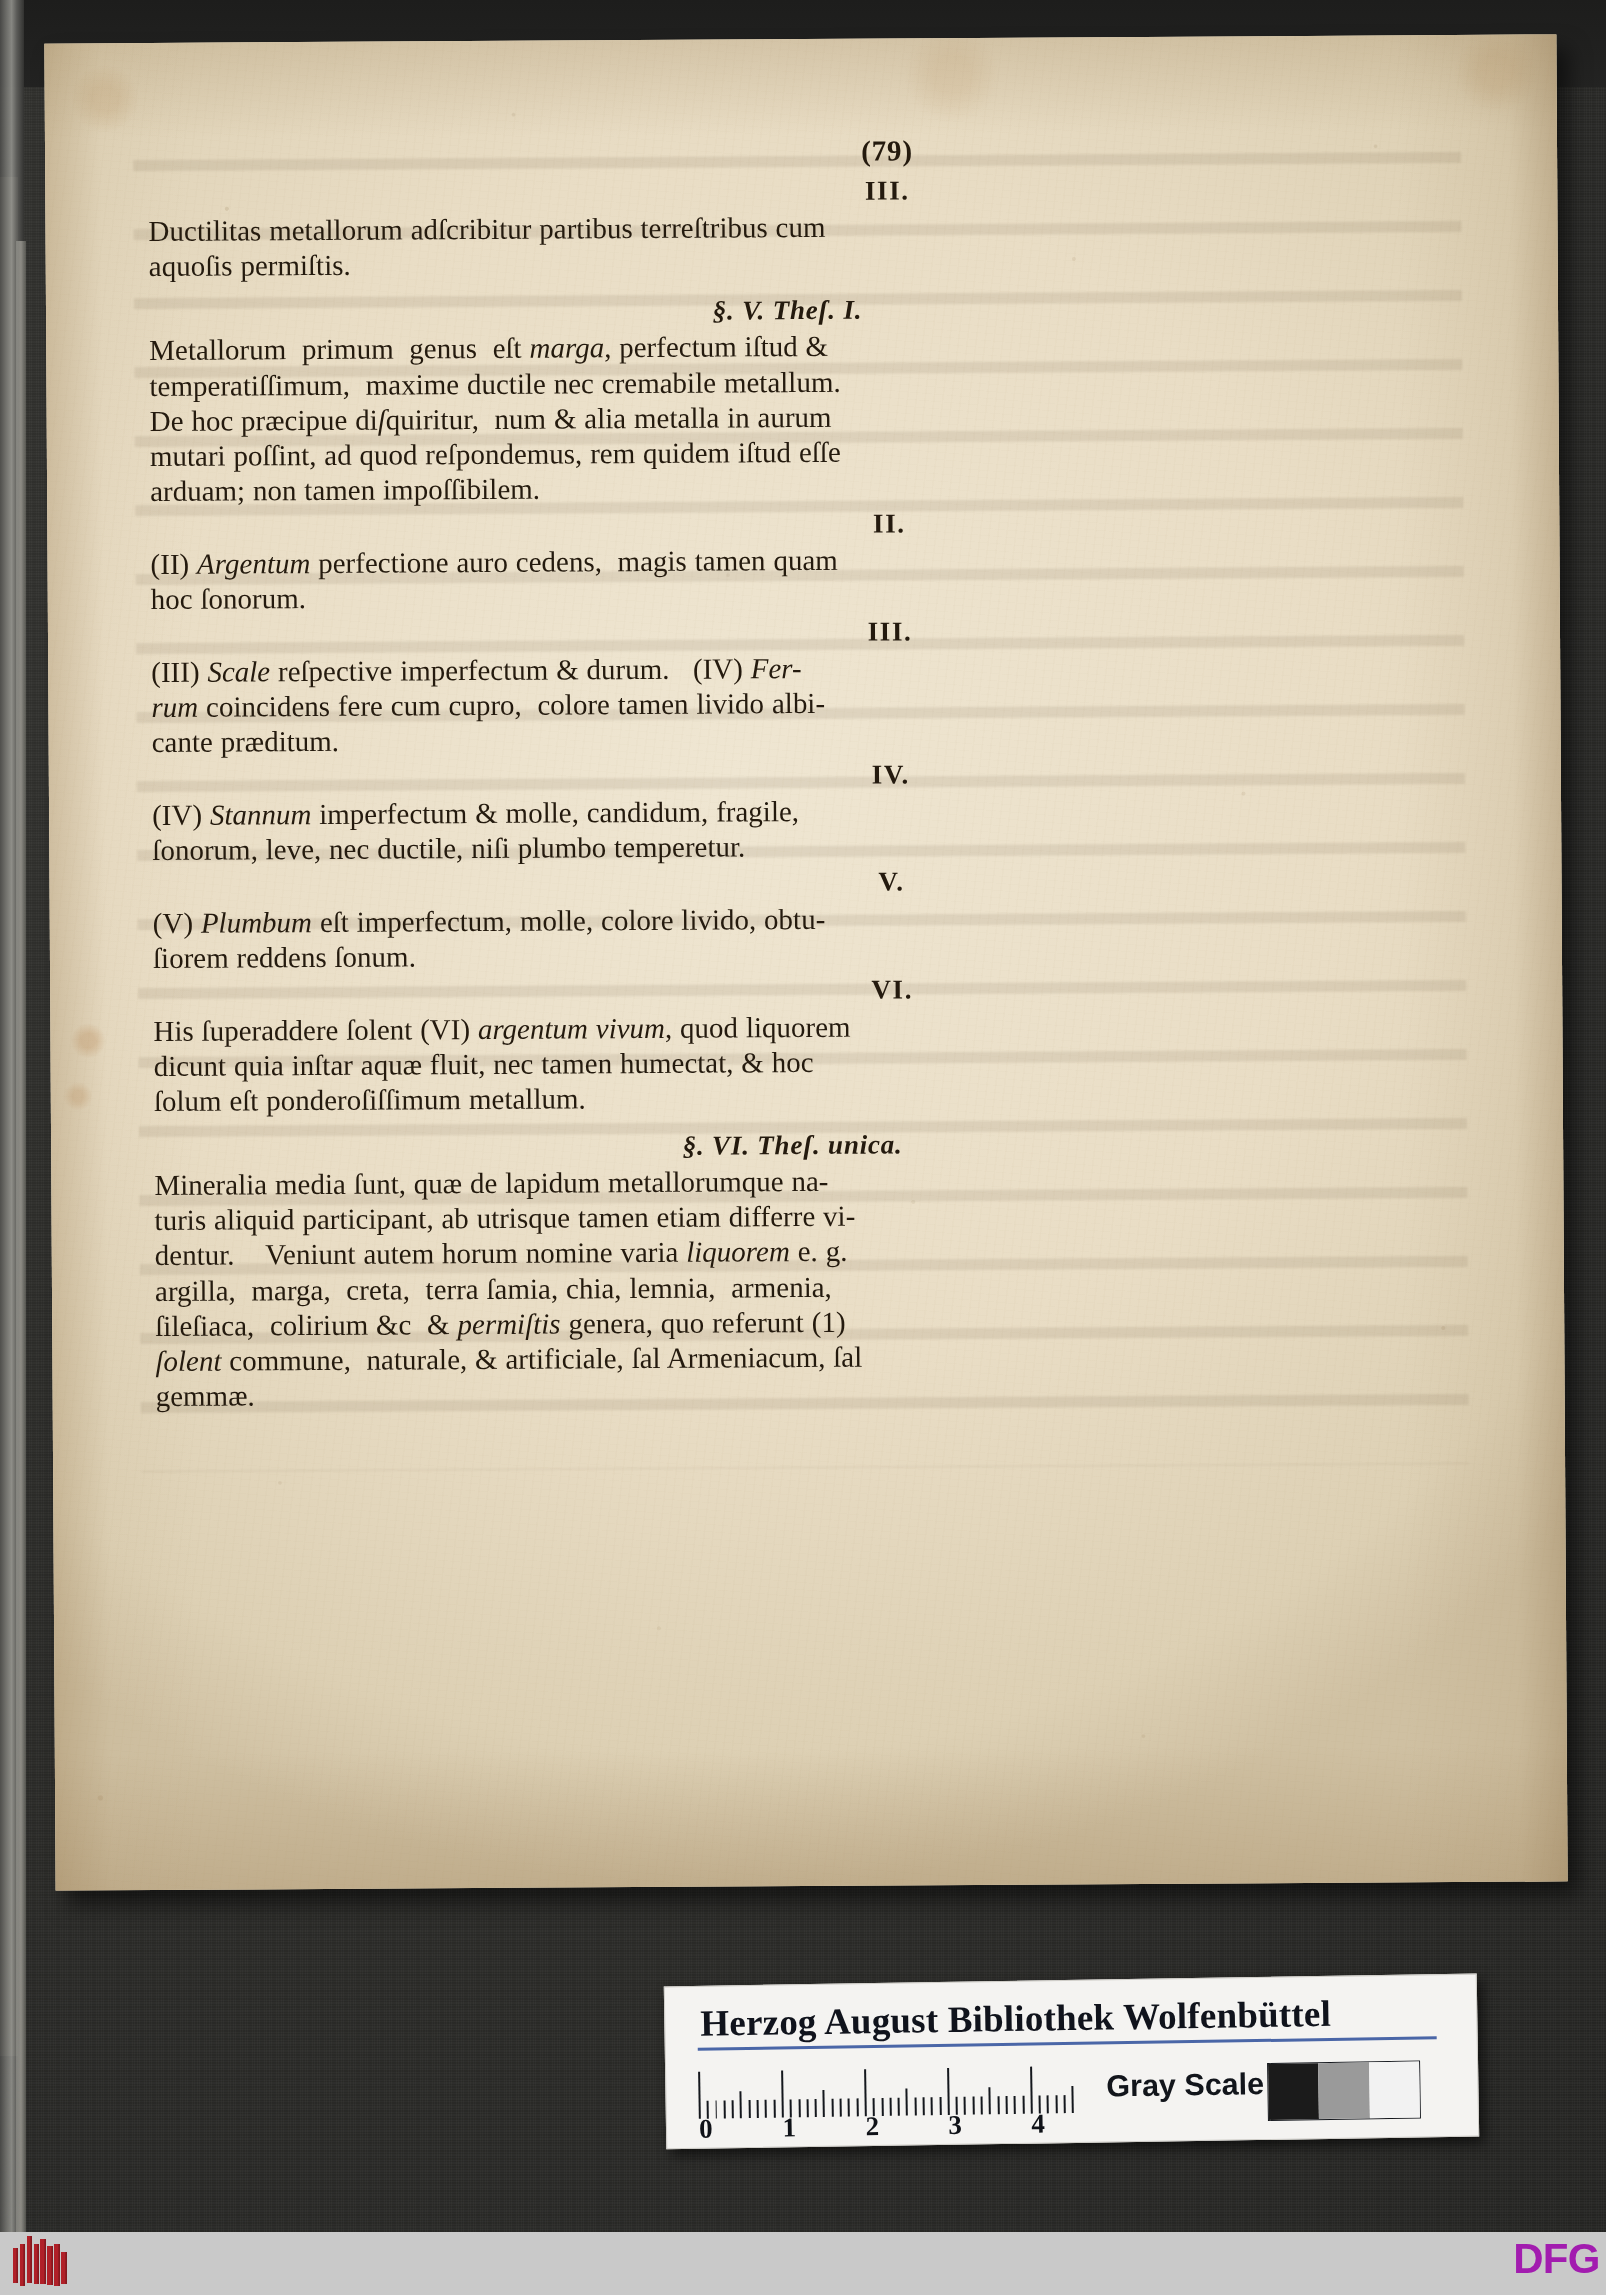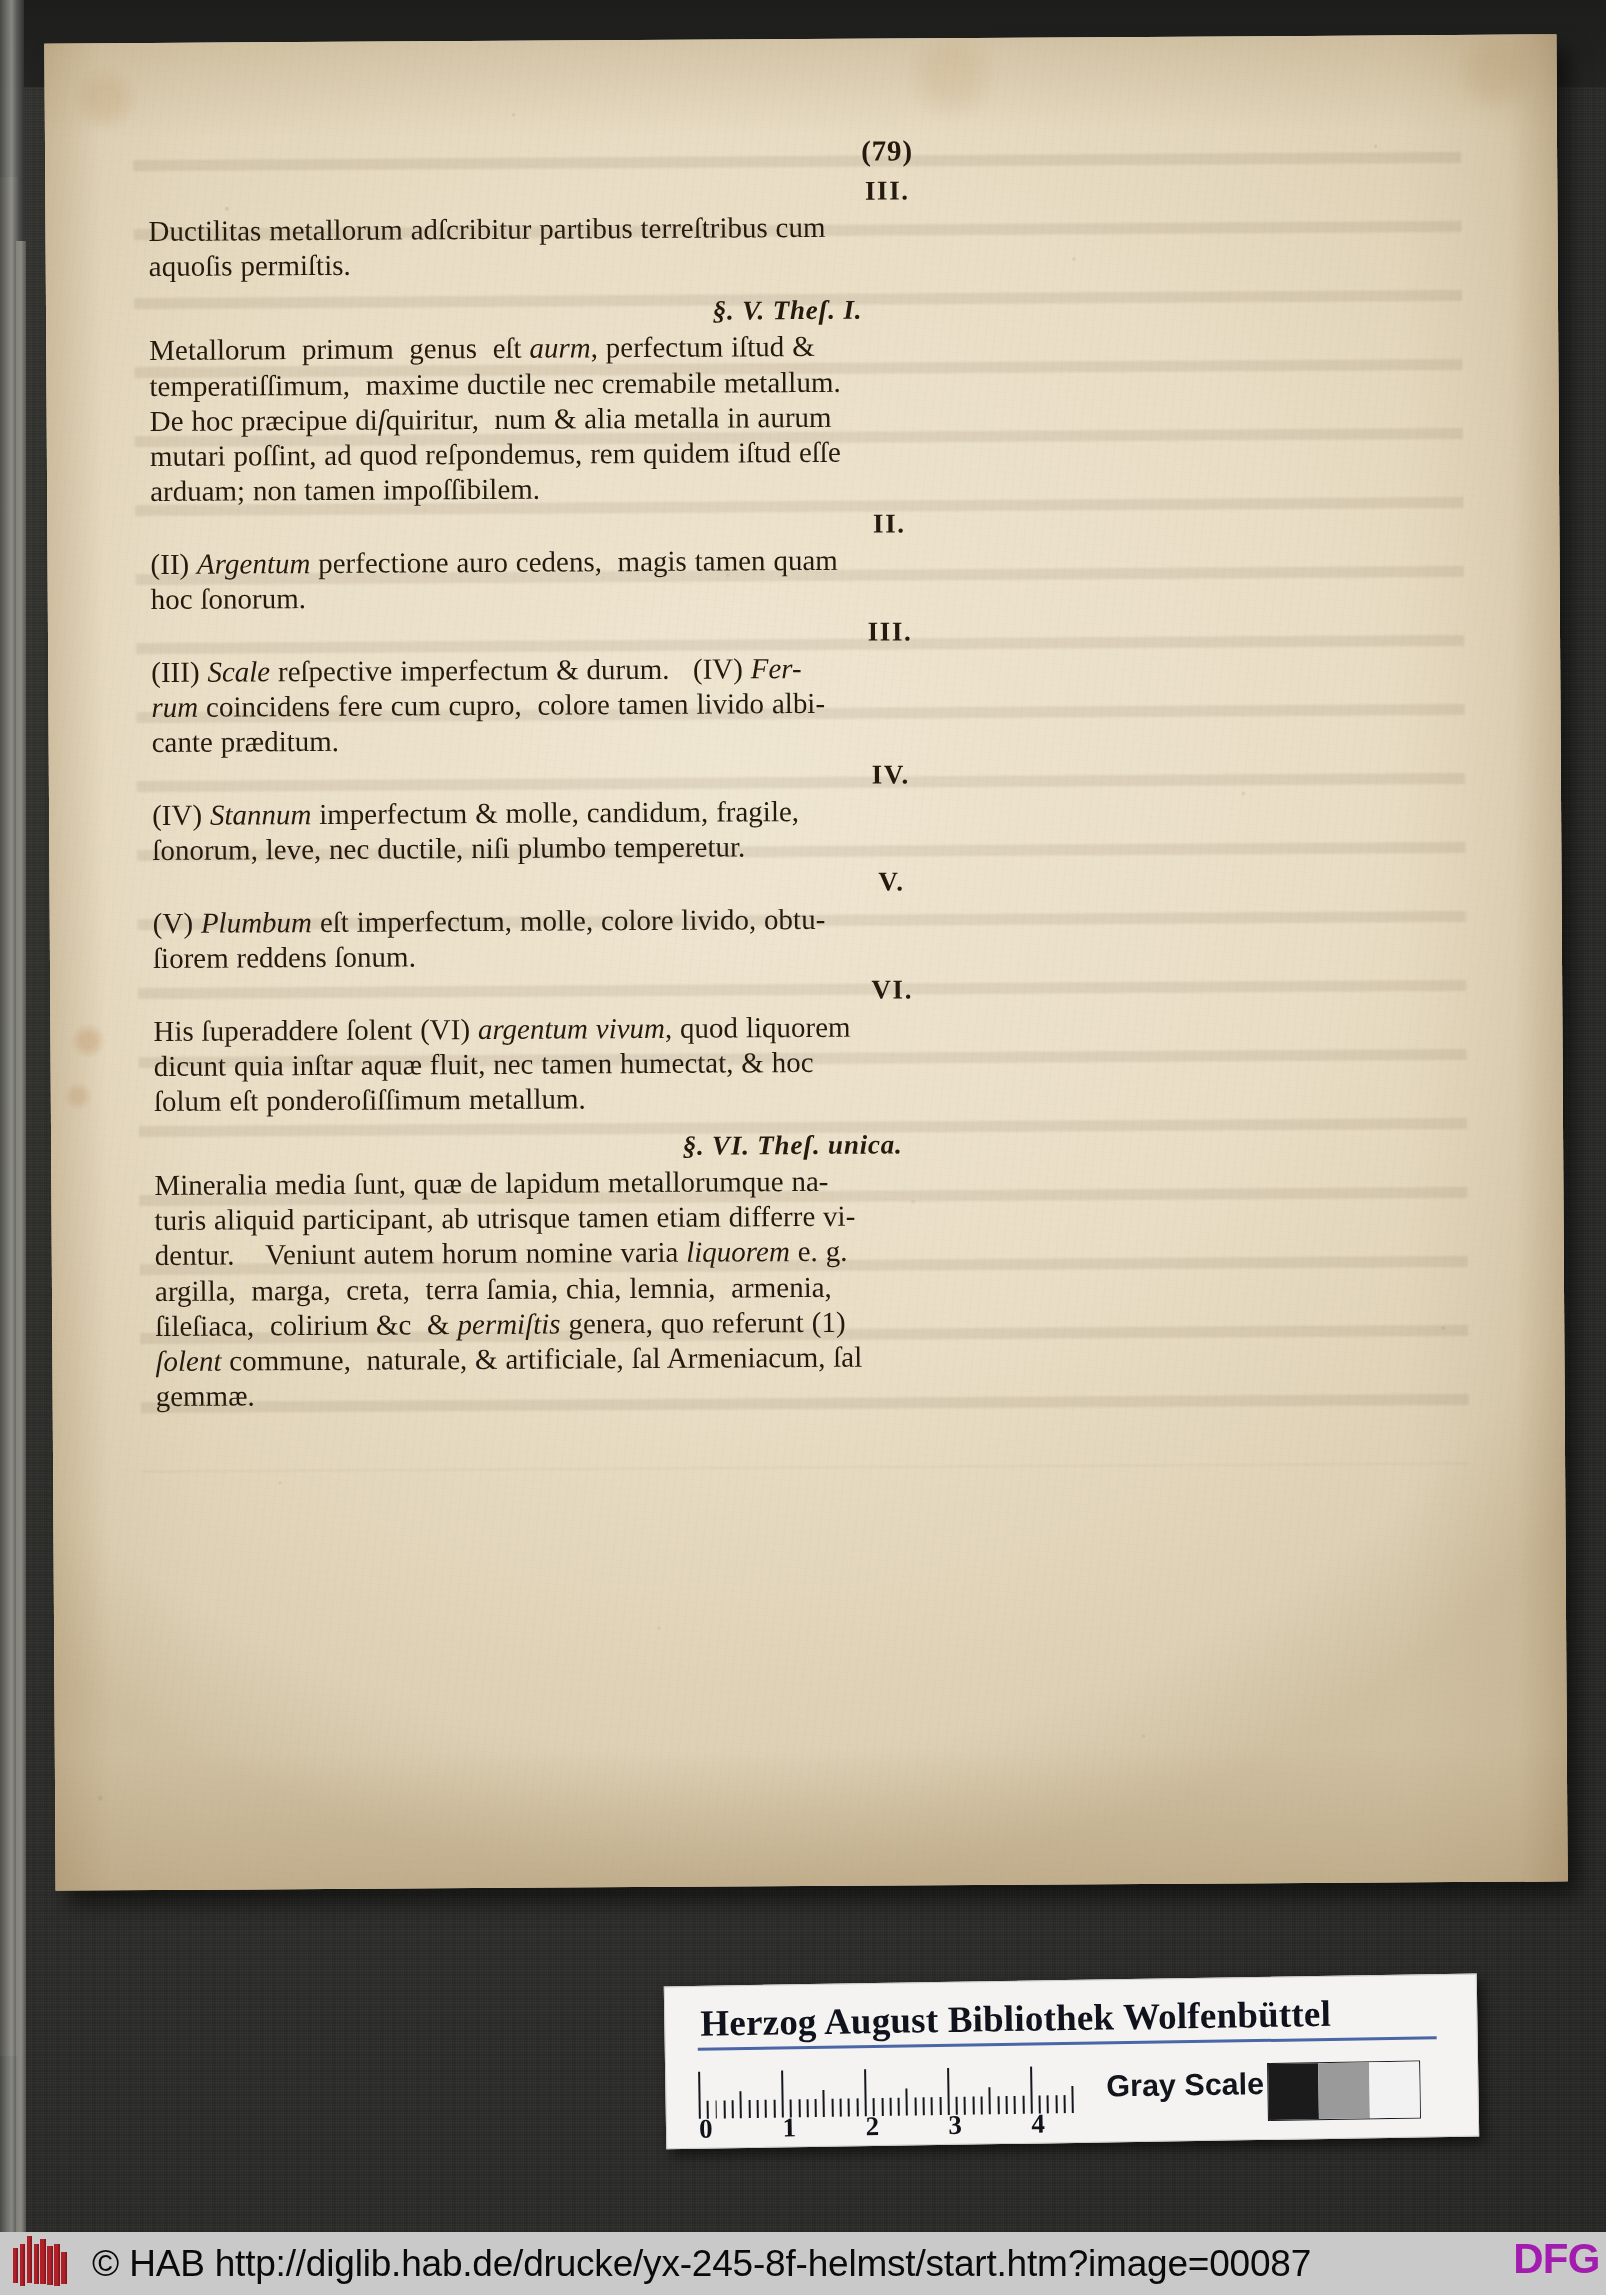--- a/index.html
+++ b/index.html
@@ -214,21 +214,21 @@
     <div class="pgnum">(79)</div>
 
     <div class="rule-head ind">III.</div>
     <p class="body">
       <span class="ln">Ductilitas metallorum adſcribitur partibus terreſtribus cum</span>
       <span class="ln">aquoſis permiſtis.</span>
     </p>
 
     <div class="sec-head ind">§. V.  Theſ. I.</div>
     <p class="body">
-      <span class="ln"><span>Metallorum  primum  genus  eſt </span><span class="it">aurm</span><span>, perfectum iſtud &amp;</span></span>
+      <span class="ln"><span>Metallorum  primum  genus  eſt </span><span class="it">marga</span><span>, perfectum iſtud &amp;</span></span>
       <span class="ln">temperatiſſimum,  maxime ductile nec cremabile metallum.</span>
       <span class="ln"><span>De hoc præcipue di</span><span class="it">ſ</span><span>quiritur,  num &amp; alia metalla in aurum</span></span>
       <span class="ln">mutari poſſint, ad quod reſpondemus, rem quidem iſtud eſſe</span>
       <span class="ln">arduam; non tamen impoſſibilem.</span>
     </p>
 
     <div class="rule-head ind">II.</div>
     <p class="body">
       <span class="ln"><span>(II) </span><span class="it">Argentum</span><span> perfectione auro cedens,  magis tamen quam</span></span>
       <span class="ln">hoc ſonorum.</span>
@@ -344,16 +344,15 @@
   <div id="hablogo">
       <i style="left: 4.8px; height: 35px; bottom: 4.8px; background: rgb(176, 32, 40);"></i>
       <i style="left: 11.7px; height: 42px; bottom: 1.6px; background: rgb(176, 32, 40);"></i>
       <i style="left: 18.6px; height: 47px; bottom: 4.8px; background: rgb(176, 32, 40);"></i>
       <i style="left: 25.5px; height: 40px; bottom: 4px; background: rgb(176, 32, 40);"></i>
       <i style="left: 32px; height: 45px; bottom: 3.2px; background: rgb(176, 32, 40);"></i>
       <i style="left: 39px; height: 39px; bottom: 2.4px; background: rgb(176, 32, 40);"></i>
       <i style="left: 46px; height: 42px; bottom: 1.6px; background: rgb(176, 32, 40);"></i>
       <i style="left: 53px; height: 32px; bottom: 3.2px; background: rgb(176, 32, 40);"></i>
     </div>
-  <div class="url">© HAB http://diglib.hab.de/drucke/yx-245-8f-helmst/start.htm?image=00087</div>
   <div id="dfg">DFG</div>
 </div>
 
 
 </body></html>

